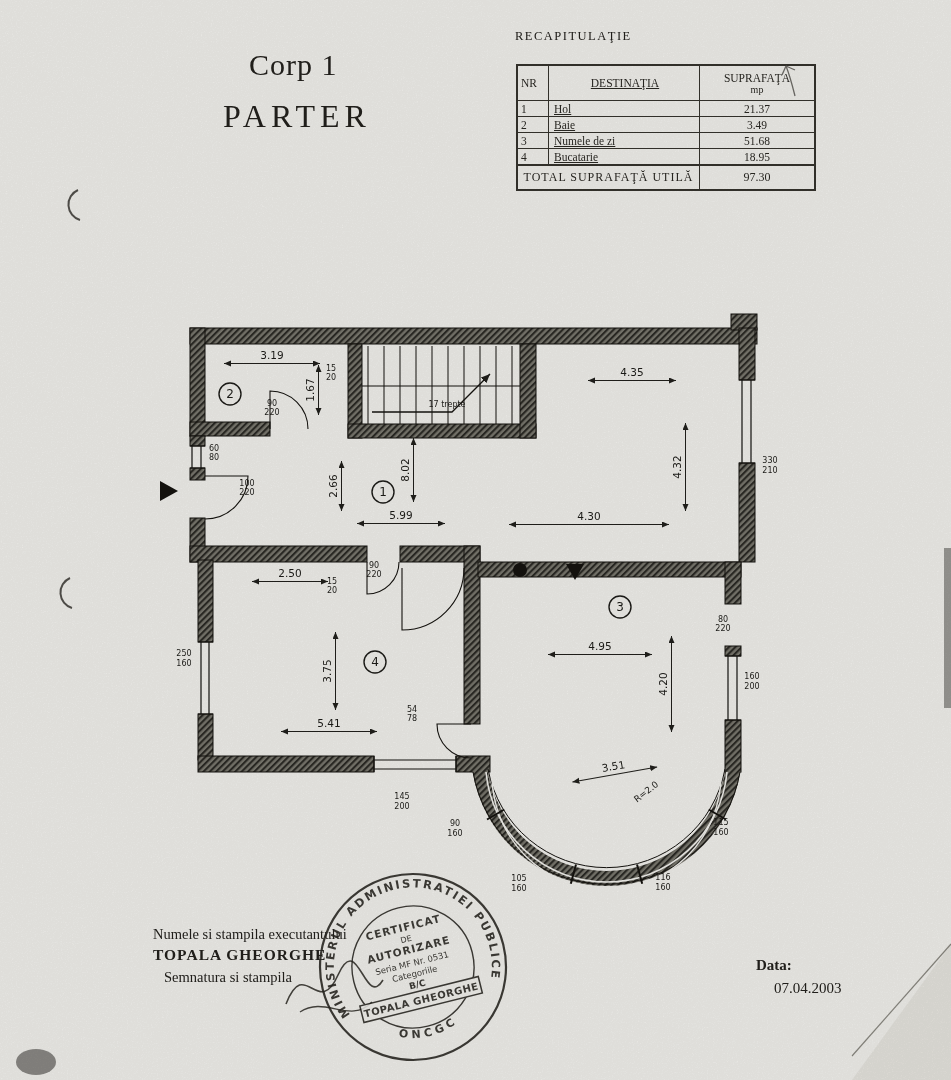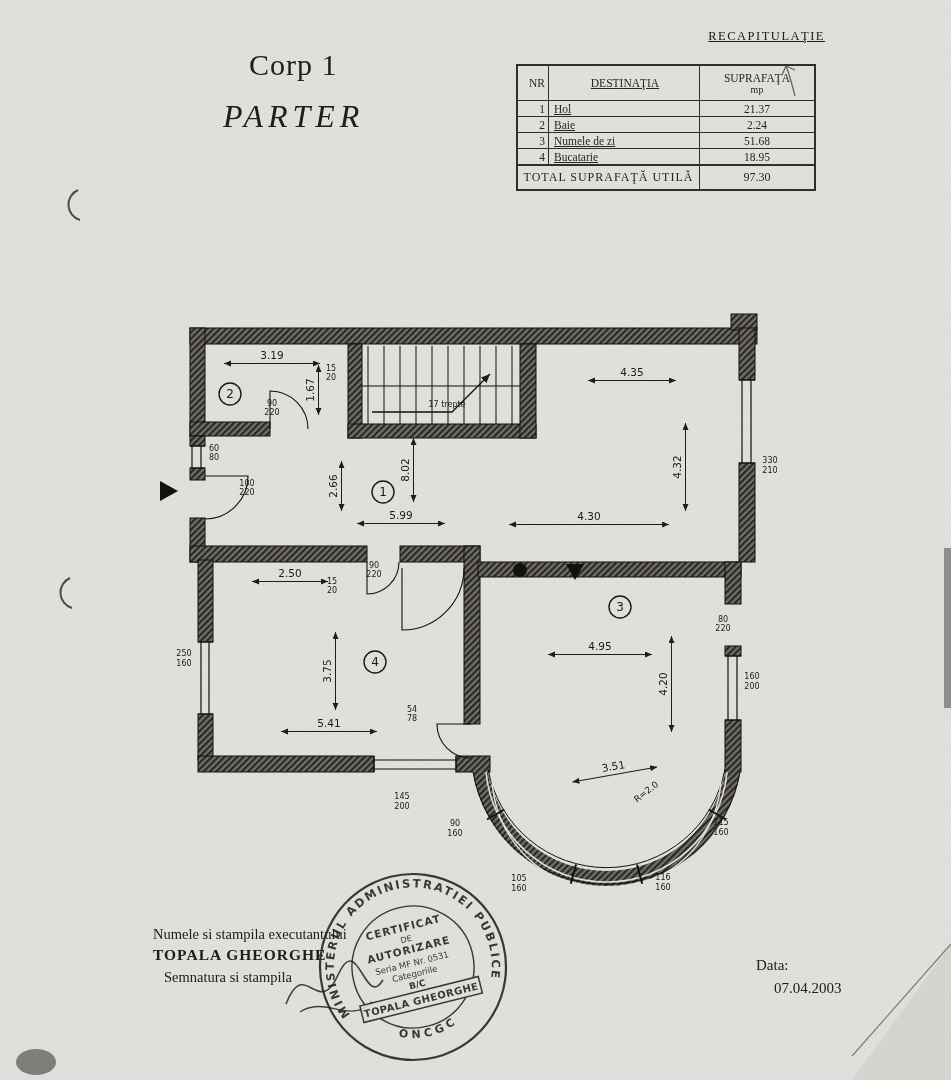--- a/index.html
+++ b/index.html
@@ -4,39 +4,39 @@
 <style>
   html,body{margin:0;padding:0;}
   body{
     width:951px;height:1080px;position:relative;overflow:hidden;
     background:#f1f0ec;color:#23211d;
     font-family:"Liberation Serif", serif;
   }
   .abs{position:absolute;text-align:right;}
   .layer-text{z-index:1;}
   #corp-title{left:249px;top:48px;font-size:30px;letter-spacing:1px;}
-  #floor-title{left:223px;top:98px;font-size:32px;letter-spacing:5px;font-style:italic;}
-  #recap-title{left:537px;top:29px;width:288px;text-align:right;font-size:12.5px;letter-spacing:1.5px;text-decoration:underline;}
+  #floor-title{left:223px;top:98px;font-size:32px;letter-spacing:5px;}
+  #recap-title{left:515px;top:29px;width:288px;text-align:left;font-size:12.5px;letter-spacing:1.5px;}
   #recap{
     position:absolute;left:516px;top:64px;z-index:2;
     border-collapse:collapse;font-size:11.5px;color:#2a2823;
     border:2px solid #35332d;background:transparent;
   }
   #recap th,#recap td{border:1px solid #35332d;padding:0 3px;height:15px;font-weight:normal;}
   #recap th{height:34px;}
-  .c-nr{width:24px;text-align:right;}
+  .c-nr{width:24px;text-align:left;}
   .c-dest{width:142px;text-align:left;padding-left:5px !important;text-decoration:underline;}
   .c-mp{width:108px;text-align:center;}
   .mp-unit{font-size:10px;display:block;}
   .total-row td{border-top:2.6px solid #35332d !important;height:23px !important;font-size:12px;}
   .total-label{text-align:center;letter-spacing:1px;}
   #footer-line1{left:153px;top:926px;font-size:14.5px;}
   #footer-line2{left:153px;top:946px;font-size:15.5px;font-weight:bold;letter-spacing:1px;}
   #footer-line3{left:164px;top:969px;font-size:14.5px;}
-  #date-label{left:756px;top:957px;font-size:15px;}
+  #date-label{left:756px;top:957px;font-size:15px;font-weight:bold;}
   #date-value{left:774px;top:980px;font-size:15px;}
   #plan-svg{position:absolute;left:0;top:0;z-index:3;pointer-events:none;
     font-family:"DejaVu Sans", sans-serif;}
 </style>
 </head>
 <body>
 
 <div class="abs layer-text" id="corp-title">Corp 1</div>
 <div class="abs layer-text" id="floor-title">PARTER</div>
 <div class="abs layer-text" id="recap-title">RECAPITULAŢIE</div>
@@ -54,21 +54,21 @@
   </thead>
   <tbody>
       <tr>
         <td class="c-nr">1</td>
         <td class="c-dest">Hol</td>
         <td class="c-mp">21.37</td>
       </tr>
       <tr>
         <td class="c-nr">2</td>
         <td class="c-dest">Baie</td>
-        <td class="c-mp">2.24</td>
+        <td class="c-mp">3.49</td>
       </tr>
       <tr>
         <td class="c-nr">3</td>
         <td class="c-dest">Numele de zi</td>
         <td class="c-mp">51.68</td>
       </tr>
       <tr>
         <td class="c-nr">4</td>
         <td class="c-dest">Bucatarie</td>
         <td class="c-mp">18.95</td>

